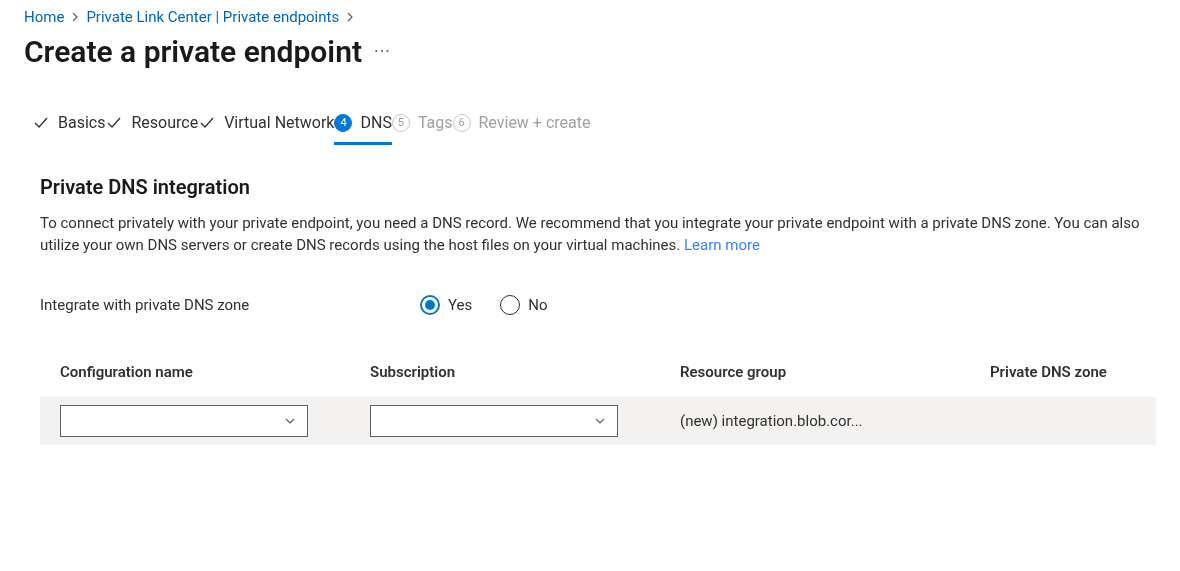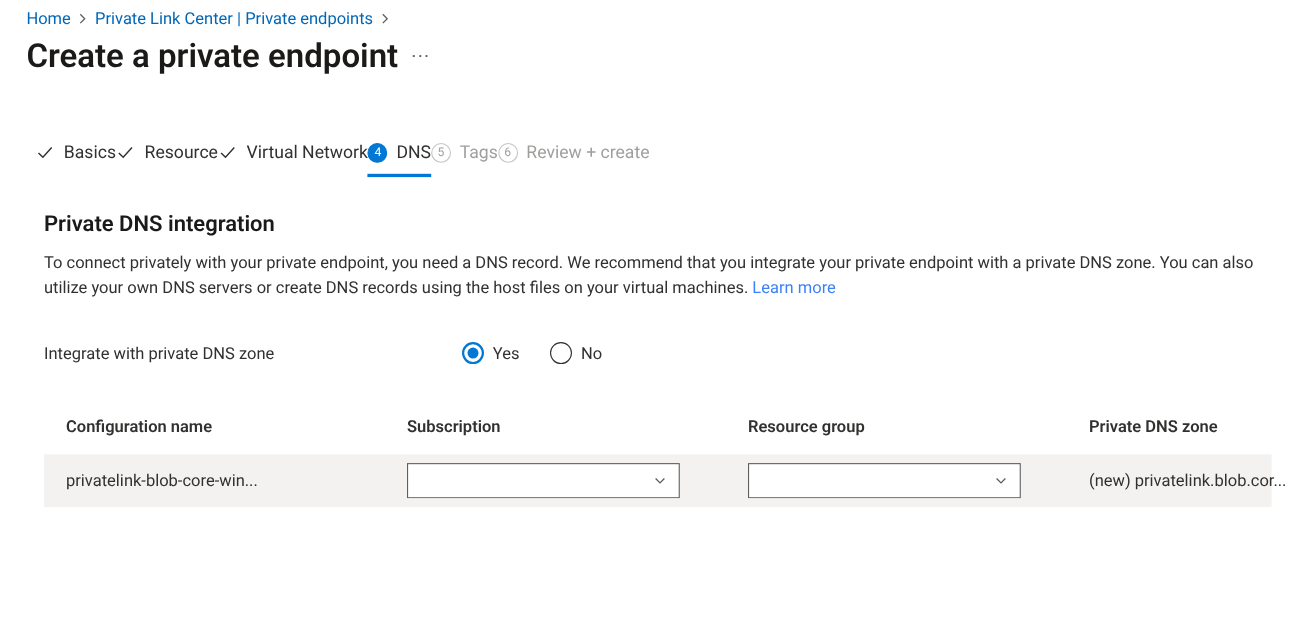--- a/index.html
+++ b/index.html
@@ -21,21 +21,21 @@
     gap: 6px;
     font-size: 15px;
     margin-bottom: 8px;
     flex-wrap: wrap;
   }
   .breadcrumb a { color: #0067b8; text-decoration: none; cursor: pointer; }
   .breadcrumb .sep { color: #605e5c; }
   .breadcrumb .sep svg { display:block; }
 
   
-  .title-row { display:flex; align-items:center; gap:6px; margin-bottom: 60px;}
+  .title-row { display:flex; align-items:center; gap:6px; margin-bottom: 44px;}
   h1.page-title { font-size: 30px; font-weight: 600; margin: 0; color:#1b1a19; }
   .ellipsis-btn { color:#605e5c; font-size:18px; line-height:1; padding:4px 6px; cursor:pointer; letter-spacing:1px; }
 
   
   .stepper {
     display: flex;
     align-items: center;
     border-bottom: 0px solid transparent;
     margin-left: 8px;
     margin-bottom: 30px;
@@ -198,38 +198,37 @@
   </div>
 
   <div class="grid-wrap">
     <div class="grid-head">
       <div class="cell">Configuration name</div>
       <div class="cell">Subscription</div>
       <div class="cell">Resource group</div>
       <div class="cell">Private DNS zone</div>
     </div>
     <div class="grid-row">
-      <div class="cell">privatelink-blob-core-win...</div>
       <div class="cell">
         <div class="dropdown">
           <span></span>
           <span class="chev">
             <svg width="14" height="14" viewBox="0 0 14 14">
                 <path d="M3 5 L7 9 L11 5" stroke="#605e5c" stroke-width="1.2" fill="none"></path>
               </svg>
           </span>
         </div>
       </div>
       <div class="cell">
         <div class="dropdown">
           <span></span>
           <span class="chev">
             <svg width="14" height="14" viewBox="0 0 14 14">
                 <path d="M3 5 L7 9 L11 5" stroke="#605e5c" stroke-width="1.2" fill="none"></path>
               </svg>
           </span>
         </div>
       </div>
-      <div class="cell">(new) privatelink.blob.cor...</div>
+      <div class="cell">(new) integration.blob.cor...</div>
     </div>
   </div>
 
 </div>
 
 </body></html>

